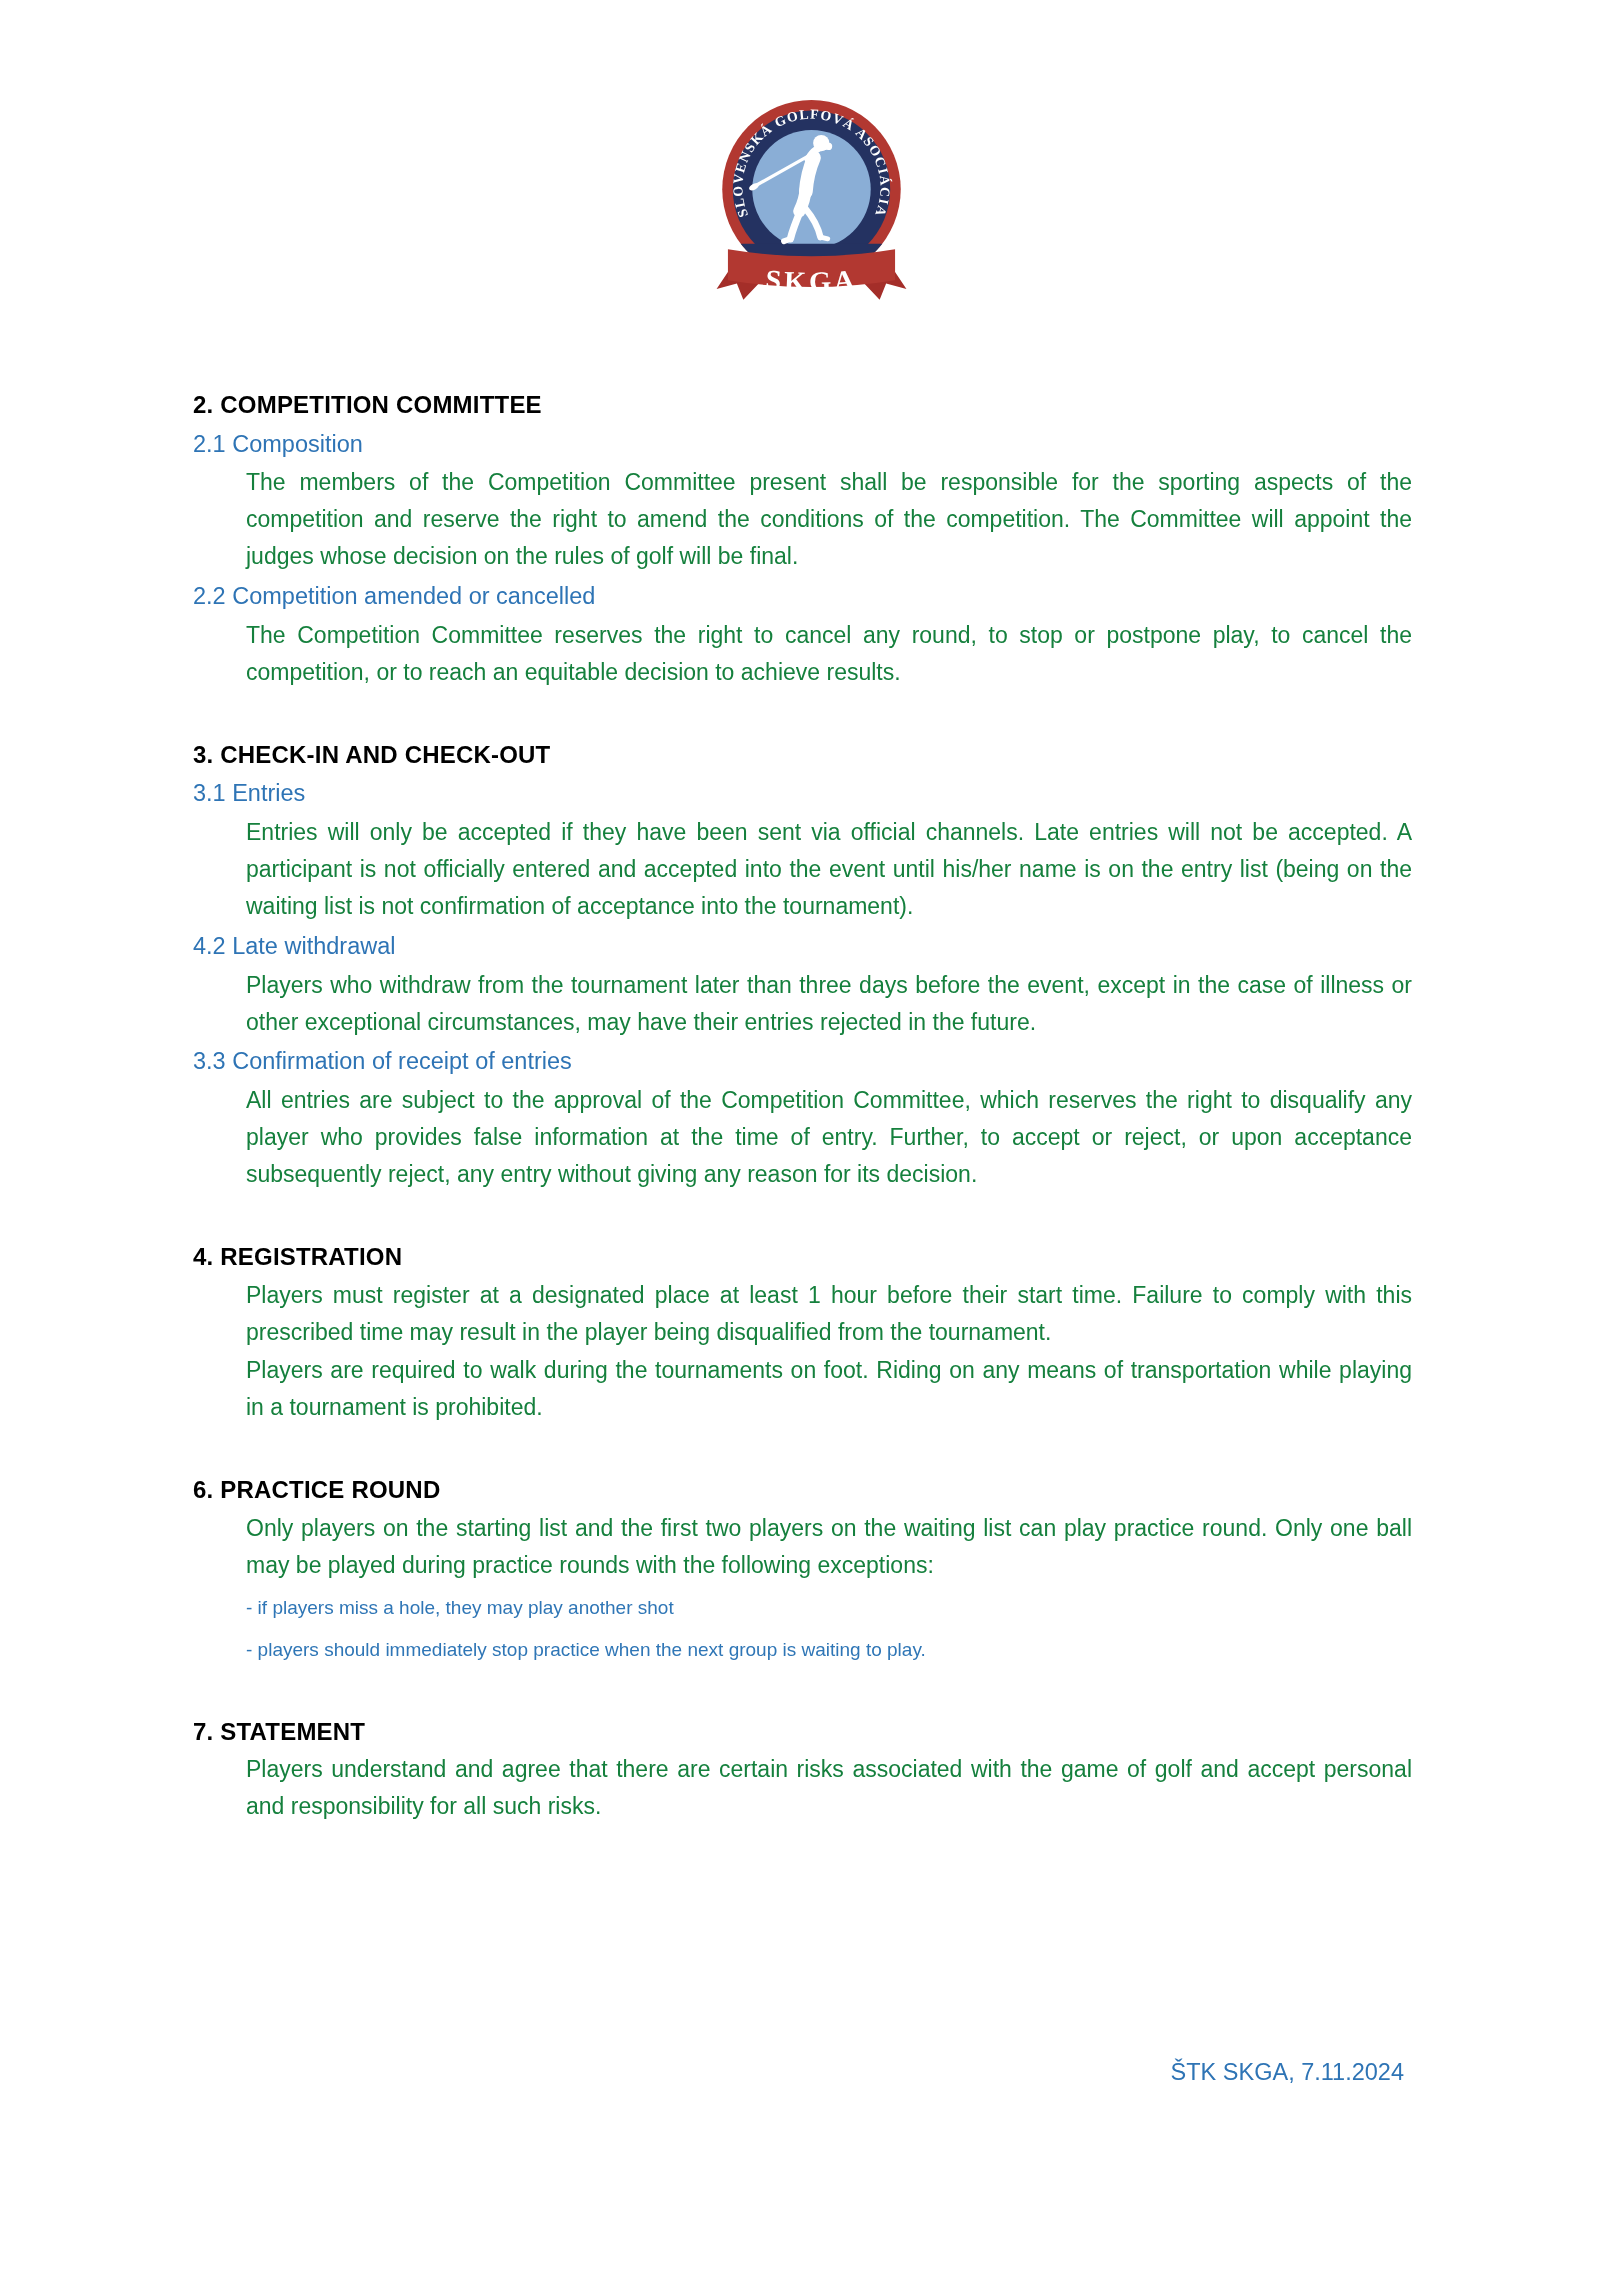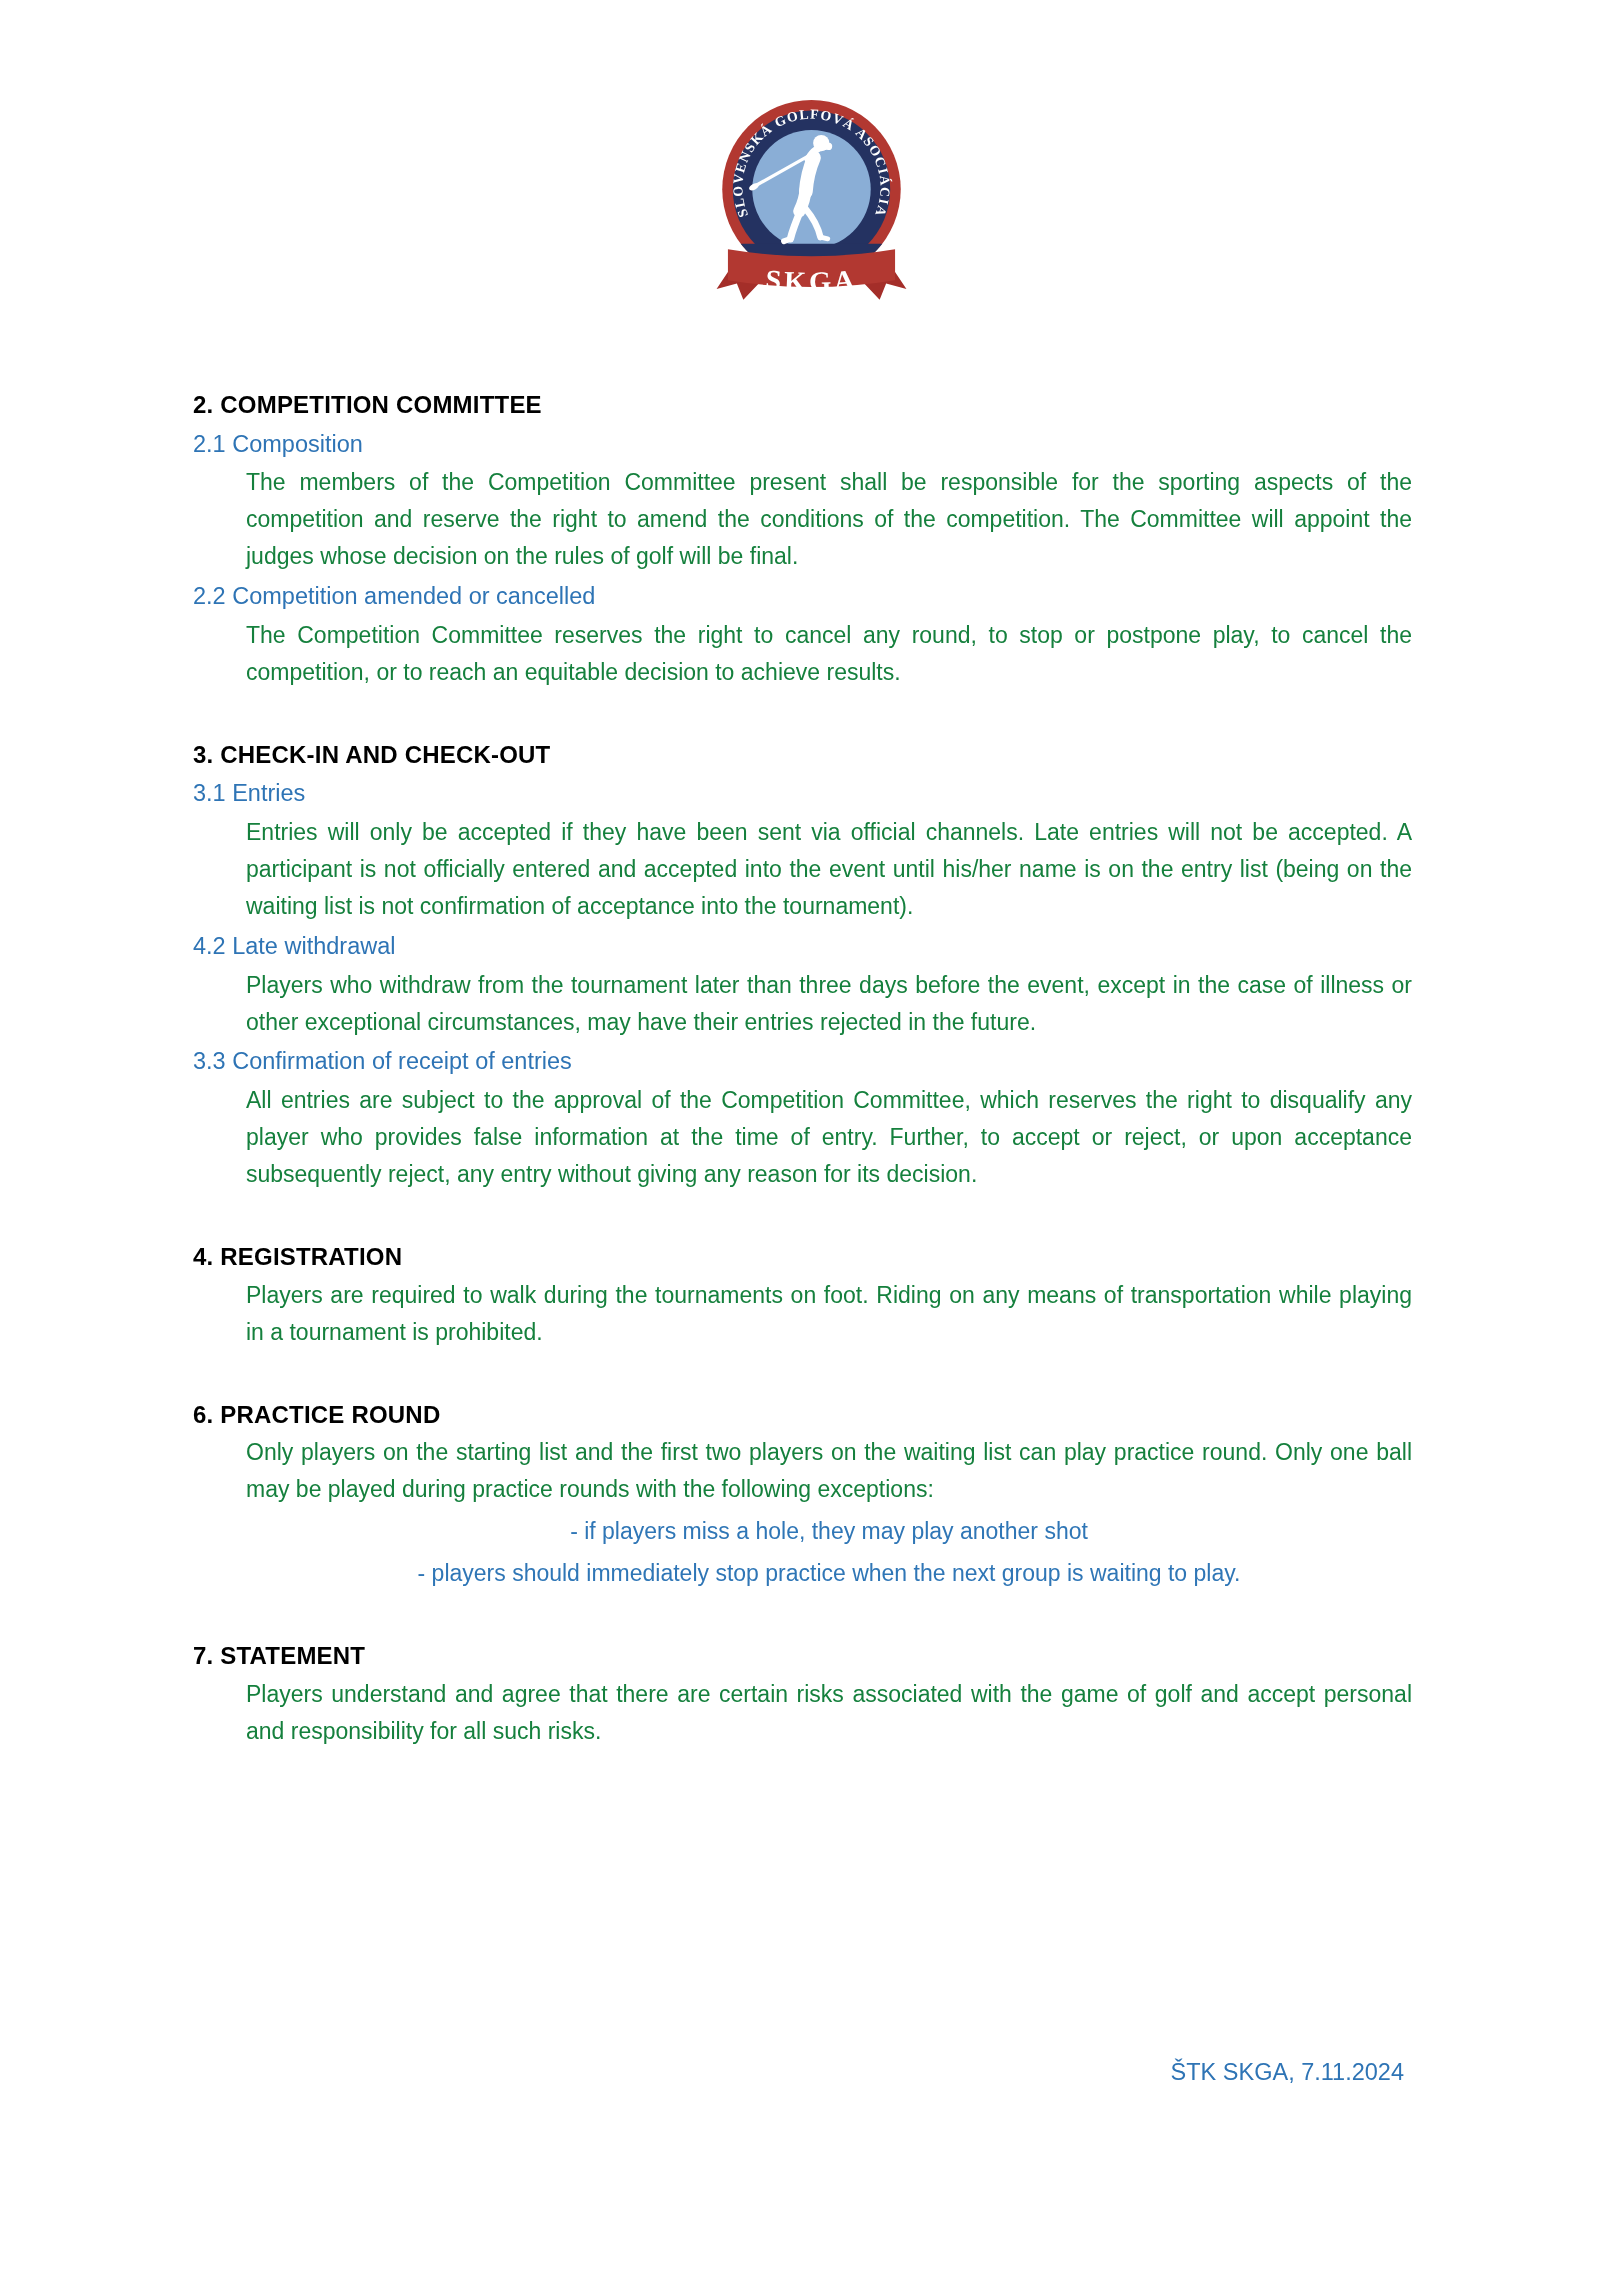--- a/index.html
+++ b/index.html
@@ -18,22 +18,22 @@
   }
   .content h1:first-child{margin-top:0;}
   .content h2{
     font-size:23.5px;line-height:39px;font-weight:400;margin:0;color:#2e74b5;
   }
   .para{
     font-size:23px;line-height:37px;margin:0.8px 0 1.6px 53px;
     text-align:justify;text-justify:inter-word;color:#15803d;
   }
   .bullet{
-    font-size:23px;line-height:37px;margin:4.9px 0 0 53px;
-    text-align:center;color:#2f76b6;
+    font-size:19px;line-height:37px;margin:4.9px 0 0 53px;
+    text-align:left;color:#2f76b6;
   }
   .footer{
     position:absolute;right:219px;top:2059px;font-size:23.5px;
     color:#2e74b5;text-align:right;
   }
   .arc-text{
     font-family:"Liberation Serif",serif;font-weight:700;font-size:17px;
     letter-spacing:1.5px;fill:#ffffff;
   }
   .banner-text{
@@ -96,20 +96,21 @@
 
     <h1>3. CHECK-IN AND CHECK-OUT</h1>
     <h2>3.1 Entries</h2>
     <p class="para">Entries will only be accepted if they have been sent via official channels. Late entries will not be accepted. A participant is not officially entered and accepted into the event until his/her name is on the entry list (being on the waiting list is not confirmation of acceptance into the tournament).</p>
     <h2>4.2 Late withdrawal</h2>
     <p class="para">Players who withdraw from the tournament later than three days before the event, except in the case of illness or other exceptional circumstances, may have their entries rejected in the future.</p>
     <h2>3.3 Confirmation of receipt of entries</h2>
     <p class="para">All entries are subject to the approval of the Competition Committee, which reserves the right to disqualify any player who provides false information at the time of entry. Further, to accept or reject, or upon acceptance subsequently reject, any entry without giving any reason for its decision.</p>
 
     <h1>4. REGISTRATION</h1>
+    <p class="para">Players must register at a designated place at least 1 hour before their start time. Failure to comply with this prescribed time may result in the player being disqualified from the tournament.</p>
 
     <p class="para">Players are required to walk during the tournaments on foot. Riding on any means of transportation while playing in a tournament is prohibited.</p>
 
     <h1>6. PRACTICE ROUND</h1>
     <p class="para">Only players on the starting list and the first two players on the waiting list can play practice round. Only one ball may be played during practice rounds with the following exceptions:</p>
     <p class="bullet">- if players miss a hole, they may play another shot</p>
     <p class="bullet">- players should immediately stop practice when the next group is waiting to play.</p>
 
     <h1>7. STATEMENT</h1>
     <p class="para">Players understand and agree that there are certain risks associated with the game of golf and accept personal and responsibility for all such risks.</p>

